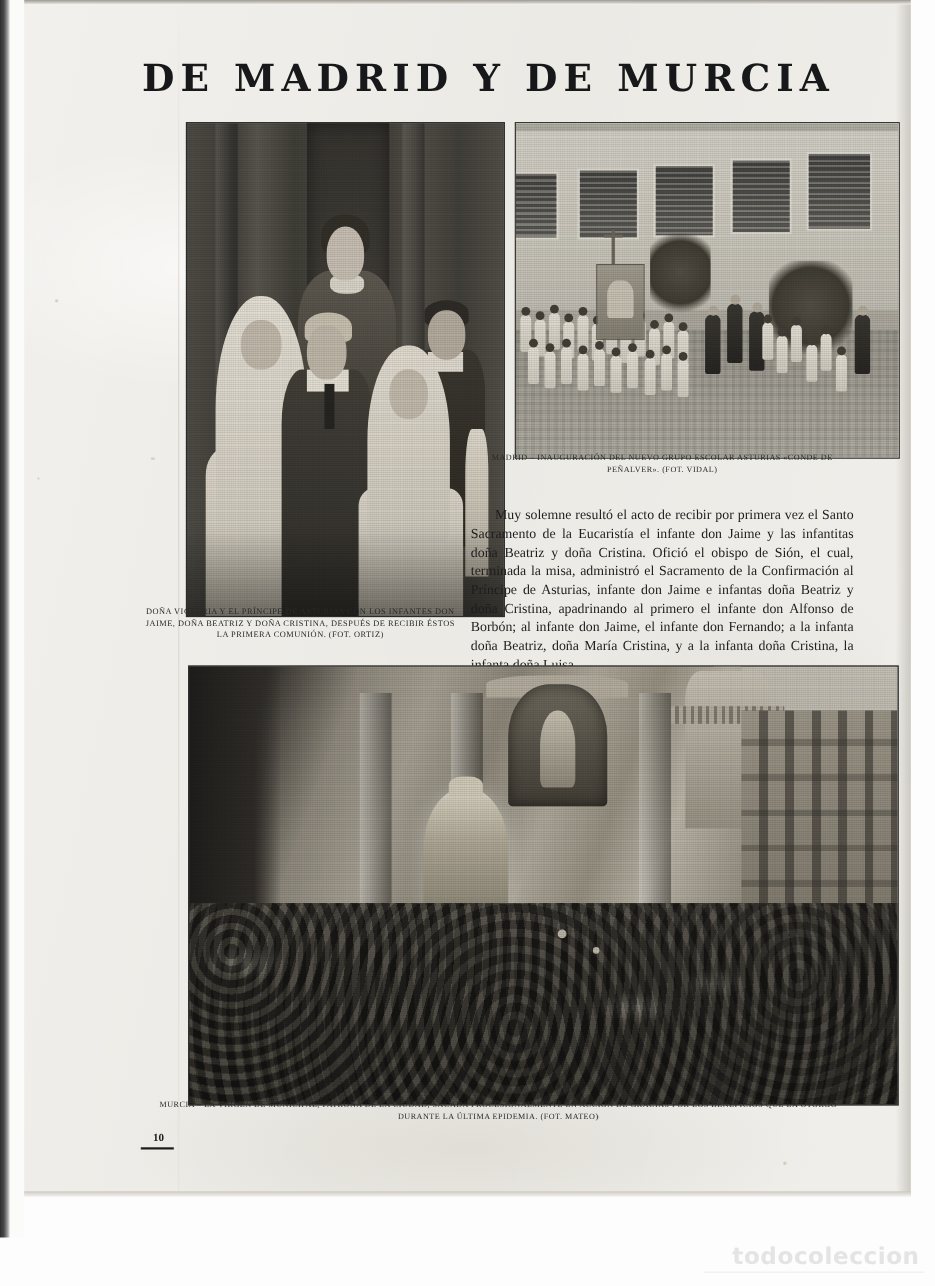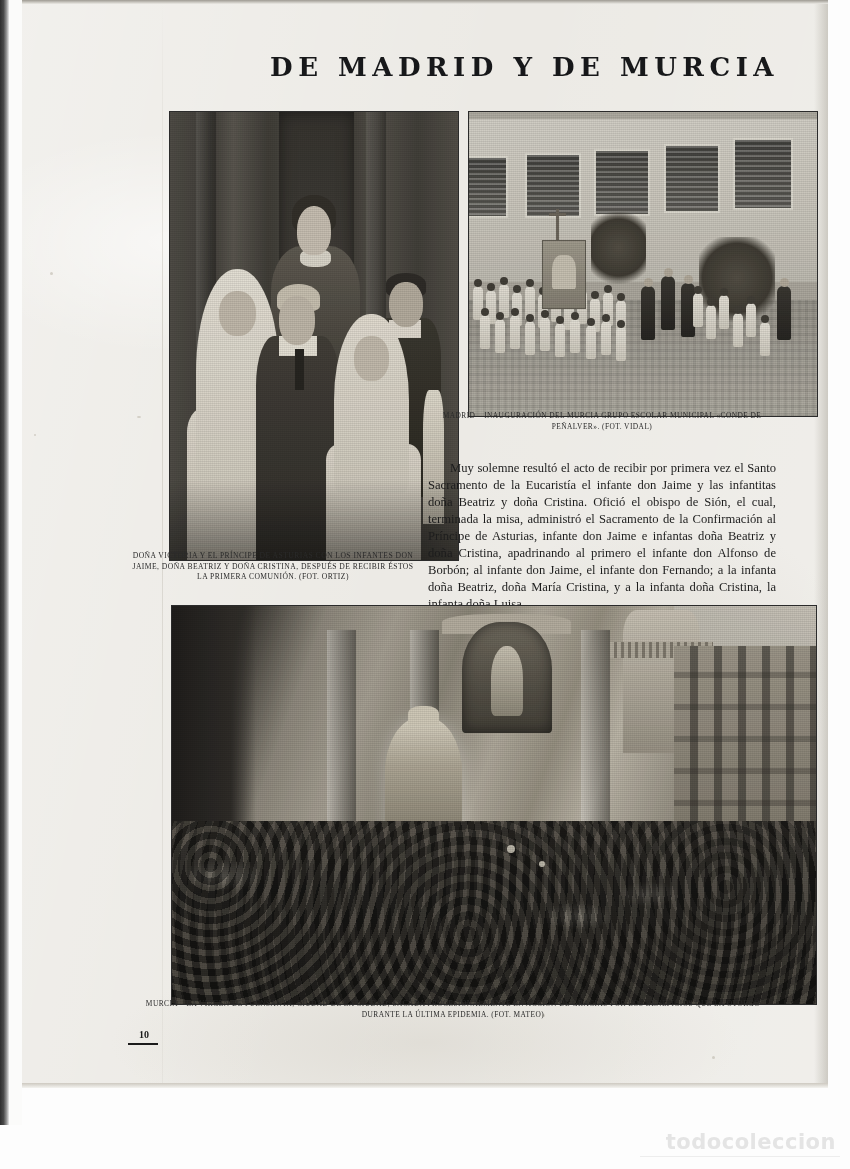--- a/index.html
+++ b/index.html
@@ -31,23 +31,23 @@
   .page-top-edge{position:absolute;left:22px;top:0;width:806px;height:4px;
         background:linear-gradient(180deg,#9e9a92,#eceae5);}
   .page-bottom-edge{position:absolute;left:22px;top:1083px;width:806px;height:5px;
         background:linear-gradient(180deg,#cdc9c0,#f4f3f0);}
 
   
   .speck{position:absolute;background:#b9b4a8;border-radius:50%;opacity:.55;}
 
   
   .headline{position:absolute;left:129px;top:52px;width:650px;height:34px;
-        text-align:right;
+        text-align:left;
         font-family:"DejaVu Serif",serif;
-        font-weight:700;font-size:26px;letter-spacing:5.5px;color:#17181a;
+        font-weight:700;font-size:34px;letter-spacing:5.5px;color:#17181a;
         white-space:nowrap;}
 
   
   .photo{position:absolute;border:1px solid #2b2b2b;overflow:hidden;
          background:#8d8d8d;}
   .photo .grain{position:absolute;inset:0;
         background-image:
           repeating-linear-gradient(0deg, rgba(0,0,0,.13) 0 1px, rgba(255,255,255,.09) 1px 2px),
           repeating-linear-gradient(90deg, rgba(0,0,0,.07) 0 1px, rgba(255,255,255,.05) 1px 2px);
         mix-blend-mode:multiply;opacity:.55;pointer-events:none;}
@@ -323,21 +323,21 @@
     <span class="kid" style="left:28%;top:12%;"></span>
       <span class="kid" style="left:40%;top:30%;"></span>
     <span class="kid" style="left:52%;top:20%;"></span>
       <span class="kid" style="left:64%;top:38%;"></span>
     <span class="adult" style="left:80%;top:4%;"></span>
   </div>
 
   <div class="veil"></div>
   <div class="grain"></div>
 </figure>
-<figcaption class="caption" id="caption-school">MADRID – INAUGURACIÓN DEL MURCIA GRUPO ESCOLAR MUNICIPAL «CONDE DE PEÑALVER». (FOT. VIDAL)</figcaption>
+<figcaption class="caption" id="caption-school">MADRID – INAUGURACIÓN DEL NUEVO GRUPO ESCOLAR ASTURIAS «CONDE DE PEÑALVER». (FOT. VIDAL)</figcaption>
 
 <p class="bodytext">Muy solemne resultó el acto de recibir por primera vez el Santo Sacramento de la Eucaristía el infante don Jaime y las infantitas doña Beatriz y doña Cristina. Ofició el obispo de Sión, el cual, terminada la misa, administró el Sacramento de la Confirmación al Príncipe de Asturias, infante don Jaime e infantas doña Beatriz y doña Cristina, apadrinando al primero el infante don Alfonso de Borbón; al infante don Jaime, el infante don Fernando; a la infanta doña Beatriz, doña María Cristina, y a la infanta doña Cristina, la infanta doña Luisa.</p>
 
 <figure class="photo" id="photo-murcia">
   <div class="p3-sky"></div>
   <div class="p3-facade"></div>
   <div class="p3-darkcol"></div>
   <div class="p3-col c1"></div>
   <div class="p3-col c2"></div>
   <div class="p3-col c3"></div>
@@ -347,19 +347,19 @@
   <div class="p3-balustrade"></div>
   <div class="p3-sidebldg"></div>
   <div class="p3-virgin"></div>
   <div class="p3-float"></div>
   <div class="p3-crowd"></div>
   <span class="p3-lamp" style="left:52%;top:60%;width:8px;height:8px;"></span>
   <span class="p3-lamp" style="left:57%;top:64%;width:6px;height:6px;"></span>
   <div class="veil"></div>
   <div class="grain"></div>
 </figure>
-<figcaption class="caption" id="caption-murcia">MURCIA – LA VIRGEN DE FUENSANTA, CIUDAD DE LA CIUDAD, SACADA PROCESIONALMENTE EN ACCIÓN DE GRACIAS POR LOS BENEFICIOS QUE LA OTORGÓ DURANTE LA ÚLTIMA EPIDEMIA. (FOT. MATEO)</figcaption>
+<figcaption class="caption" id="caption-murcia">MURCIA – LA VIRGEN DE MUNICIPAL, PATRONA DE LA CIUDAD, SACADA PROCESIONALMENTE EN ACCIÓN DE GRACIAS POR LOS BENEFICIOS QUE LA OTORGÓ DURANTE LA ÚLTIMA EPIDEMIA. (FOT. MATEO)</figcaption>
 
 <div class="folio">10</div>
 <div class="folio-rule"></div>
 
 <div class="watermark">todocoleccion</div>
 <div class="wm-rule"></div>
 
 </body></html>

